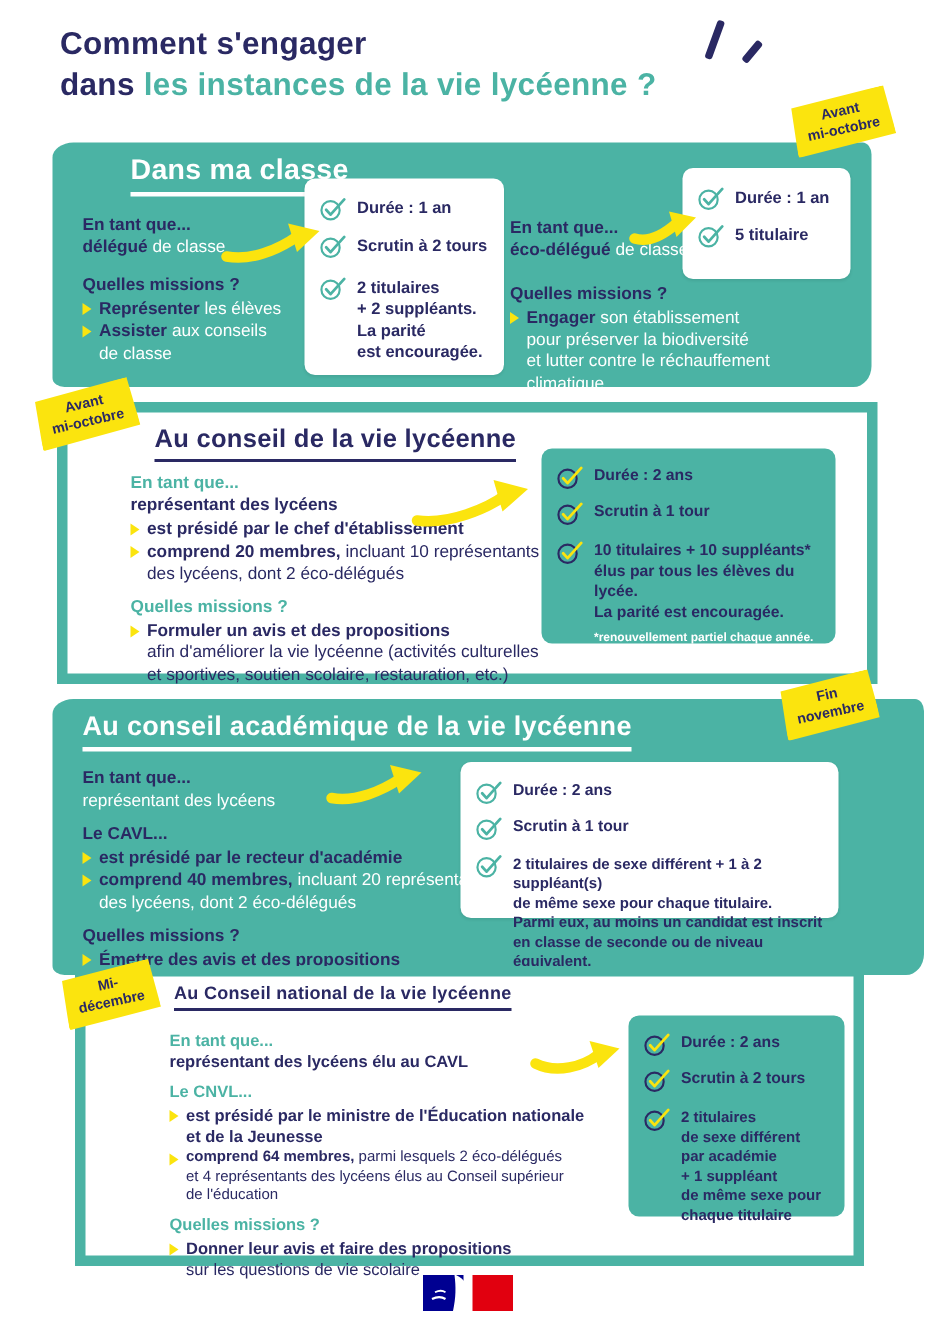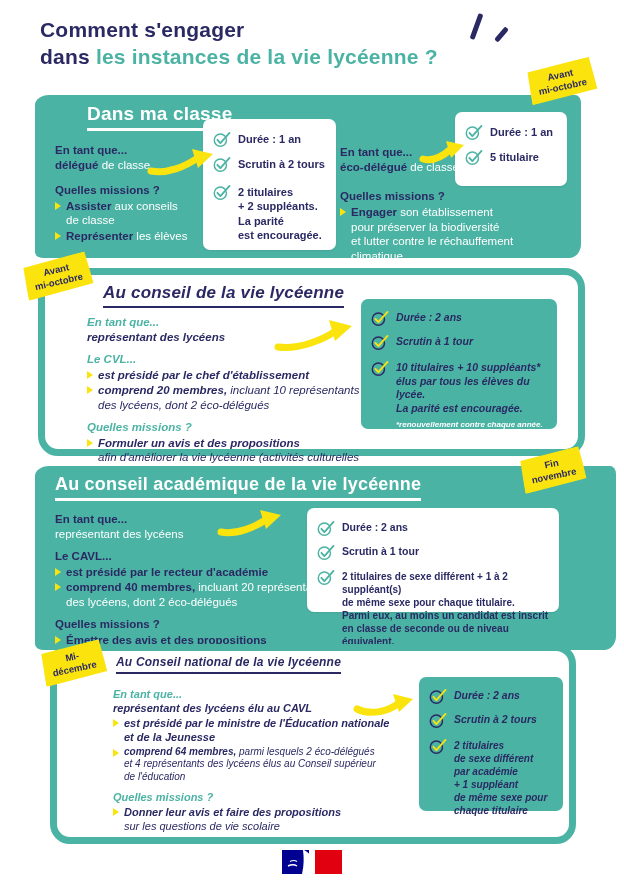--- a/index.html
+++ b/index.html
@@ -30,21 +30,21 @@
     position:absolute;background:var(--teal);
     border-radius:14px 6px 12px 8px / 10px 8px 14px 6px;z-index:1;
   }
   .band-h{
     position:absolute;display:inline-block;color:#fff;font-weight:700;
     border-bottom:3px solid #fff;padding-bottom:3px;letter-spacing:.2px;
   }
   
   .boxed{
     position:absolute;background:#fff;border:7px solid var(--teal);
-    border-radius:20px;z-index:1;font-style:italic;
+    border-radius:0;z-index:1;
   }
   .box-h{
     position:absolute;display:inline-block;color:var(--navy);font-weight:700;
     border-bottom:2.5px solid var(--navy);padding-bottom:3px;letter-spacing:.2px;
   }
   
   .col{position:absolute;}
   .lbl{font-size:11.5px;font-weight:700;line-height:1.3;}
   .lbl.n{color:var(--navy);}
   .lbl.t{color:var(--teal);}
@@ -95,26 +95,26 @@
 
   <div class="band" style="left:35px;top:95px;width:546px;height:163px;">
     <div class="band-h" style="left:20px;top:8px;font-size:19px;margin-left:32px;">Dans ma classe</div>
 
     <div class="col" style="left:20px;top:48px;width:160px;">
       <div class="lbl n">En tant que...</div>
       <div class="txt pre"><span class="b">délégué</span><span> de classe</span></div>
       <div class="lbl n mt">Quelles missions ?</div>
       <div class="bl">
           <span class="chev"></span>
+          <span class="txt pre"><span class="b">Représenter</span><span> les élèves</span></span>
+        </div>
+      <div class="bl">
+          <span class="chev"></span>
           <span class="txt pre"><span class="b">Assister</span><span> aux conseils
 de classe</span></span>
-        </div>
-      <div class="bl">
-          <span class="chev"></span>
-          <span class="txt pre"><span class="b">Représenter</span><span> les élèves</span></span>
         </div>
     </div>
 
     <svg class="arr" style="left:112px;top:52px;" width="72" height="30" viewBox="0 0 72 30">
       <path class="as" d="M4 24 C 20 27, 38 20, 52 10"></path>
         <path class="ah" d="M45 2 L66 7 L51 21 Z"></path>
     </svg>
 
     <div class="card white" style="left:168px;top:24px;width:133px;height:131px;">
       <div class="row">
@@ -186,21 +186,20 @@
     <div>Avant</div>
     <div>mi-octobre</div>
   </div>
 
   <div class="boxed" style="left:38px;top:268px;width:533px;height:174px;">
     <div class="box-h" style="left:58px;top:8px;font-size:17px;">Au conseil de la vie lycéenne</div>
 
     <div class="col" style="left:42px;top:40px;width:312px;">
       <div class="lbl t">En tant que...</div>
       <div class="txt b">représentant des lycéens</div>
-      <div class="lbl t mts">Le CVL...</div>
       <div class="bl">
           <span class="chev"></span>
           <span class="txt pre"><span class="b">est présidé par le chef d'établissement</span></span>
         </div>
       <div class="bl">
           <span class="chev"></span>
           <span class="txt pre"><span class="b">comprend 20 membres,</span><span> incluant 10 représentants
 des lycéens, dont 2 éco-délégués</span></span>
         </div>
       <div class="lbl t mts">Quelles missions ?</div>
@@ -234,21 +233,21 @@
       </div>
       <div class="row" style="margin-bottom:0;">
         <svg class="chk y" viewBox="0 0 27 26">
             <circle class="c" cx="11" cy="14" r="9.3"></circle>
             <path class="m" d="M6.5 13.5 L11 18.5 L25 3"></path>
           </svg>
         <span class="ctext pre" style="font-size:10.5px;">10 titulaires + 10 suppléants*
 élus par tous les élèves du lycée.
 La parité est encouragée.</span>
       </div>
-      <div class="foot">*renouvellement contre chaque année.</div>
+      <div class="foot">*renouvellement partiel chaque année.</div>
     </div>
   </div>
 
   <div class="sticker" style="left:521px;top:452px;transform:rotate(-12deg);">
     <div>Fin</div>
     <div>novembre</div>
   </div>
 
   <div class="band" style="left:35px;top:466px;width:581px;height:184px;">
     <div class="band-h" style="left:20px;top:8px;font-size:18px;">Au conseil académique de la vie lycéenne</div>
@@ -311,20 +310,21 @@
     <div>Mi-</div>
     <div>décembre</div>
   </div>
 
   <div class="boxed" style="left:50px;top:644px;width:512px;height:186px;">
     <div class="box-h" style="left:59px;top:4px;font-size:12px;">Au Conseil national de la vie lycéenne</div>
 
     <div class="col" style="left:56px;top:36px;width:322px;">
       <div class="lbl t" style="font-size:11px;">En tant que...</div>
       <div class="txt b" style="font-size:11px;">représentant des lycéens élu au CAVL</div>
+      <div class="lbl t" style="font-size:11px;margin-top:6px;">Le CNVL...</div>
       <div class="bl">
           <span class="chev"></span>
           <span class="txt pre" style="font-size:11px;"><span class="b">est présidé par le ministre de l'Éducation nationale
 et de la Jeunesse</span></span>
         </div>
       <div class="bl">
           <span class="chev"></span>
           <span class="txt pre" style="font-size:10px;"><span class="b">comprend 64 membres,</span><span> parmi lesquels 2 éco-délégués
 et 4 représentants des lycéens élus au Conseil supérieur
 de l'éducation</span></span>

